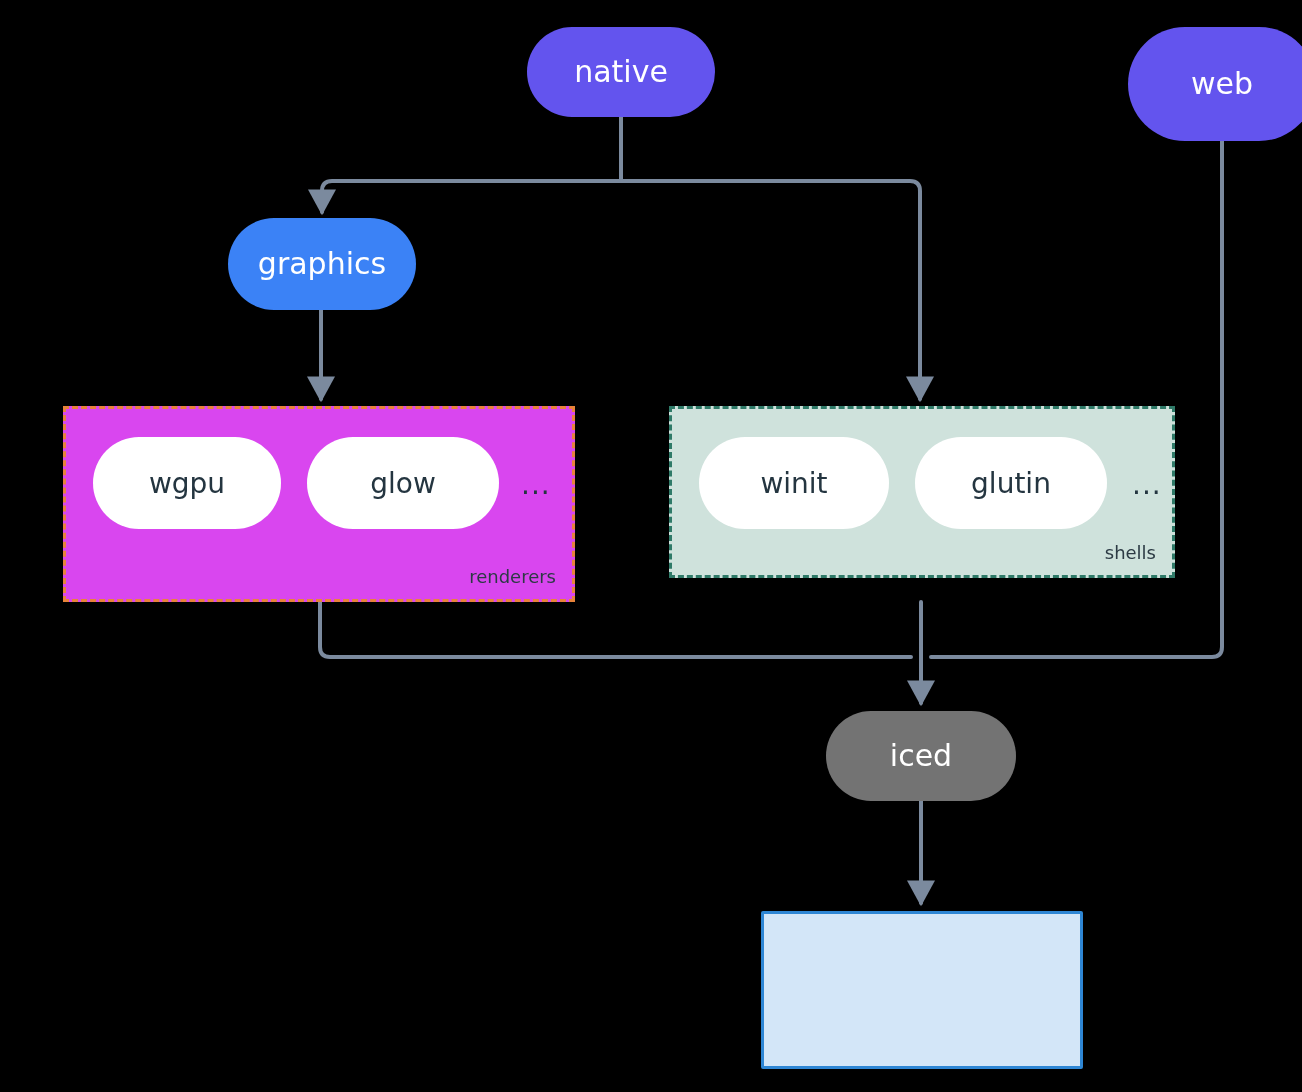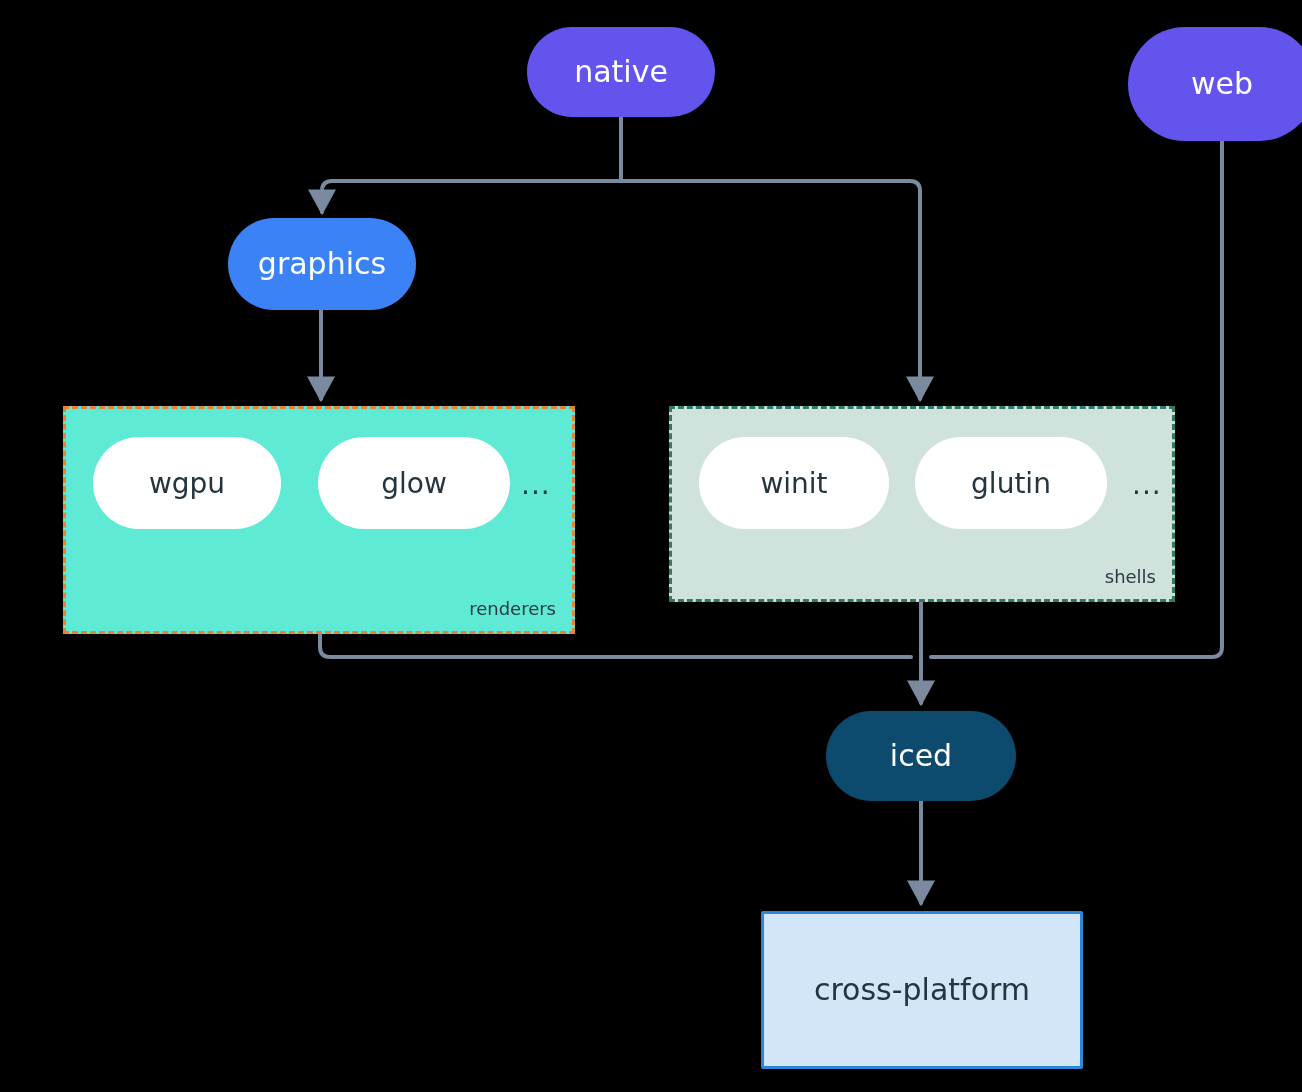--- a/index.html
+++ b/index.html
@@ -37,36 +37,36 @@
 
   
   .pill-node {
     border-radius: 999px;
     color: #ffffff;
     font-size: 30px;
   }
   #node-native  { left: 487px; top: 27px;  width: 188px; height: 90px;  background: #6354EE; }
   #node-web     { left: 1088px; top: 27px; width: 188px; height: 114px;  background: #6354EE; }
   #node-graphics{ left: 188px; top: 218px; width: 188px; height: 92px;  background: #3b82f6; }
-  #node-iced    { left: 786px; top: 711px; width: 190px; height: 90px;  background: #0c4a6e; }
+  #node-iced    { left: 786px; top: 711px; width: 190px; height: 90px;  background: #737373; }
 
   
   .group {
     position: absolute;
     box-sizing: border-box;
     border-style: dashed;
     border-width: 3px;
   }
   #group-renderers {
-    left: 23px; top: 406px; width: 512px; height: 228px;
-    background: #5eead4;
+    left: 23px; top: 406px; width: 512px; height: 196px;
+    background: #d946ef;
     border-color: #E8833A;
   }
   #group-shells {
-    left: 629px; top: 406px; width: 506px; height: 196px;
+    left: 629px; top: 406px; width: 506px; height: 172px;
     background: #CFE2DC;
     border-color: #2F7A68;
   }
   .group-label {
     position: absolute;
     right: 16px;
     bottom: 12px;
     font-size: 18px;
     color: #2C3A44;
     white-space: nowrap;
@@ -78,21 +78,21 @@
     display: flex;
     align-items: center;
     justify-content: center;
     background: #ffffff;
     border-radius: 999px;
     color: #243540;
     font-size: 28px;
     box-sizing: border-box;
   }
   #chip-wgpu   { left: 27px;  top: 28px; width: 188px; height: 92px; }
-  #chip-glow   { left: 252px; top: 28px; width: 192px; height: 92px; }
+  #chip-glow   { left: 241px; top: 28px; width: 192px; height: 92px; }
   #chip-winit  { left: 27px;  top: 28px; width: 190px; height: 92px; }
   #chip-glutin { left: 243px; top: 28px; width: 192px; height: 92px; }
 
   .ellipsis {
     position: absolute;
     color: #243540;
     font-size: 28px;
     line-height: 1;
     letter-spacing: 1px;
   }
@@ -176,16 +176,15 @@
     </div>
     <span class="ellipsis" id="ell-shells">...</span>
     <span class="group-label">shells</span>
   </div>
 
   <div class="node pill-node" id="node-iced">
     <span>iced</span>
   </div>
 
   <div class="node" id="node-application">
-    <span class="line">cross-platform</span>
   </div>
 
 </div>
 
 </body></html>

